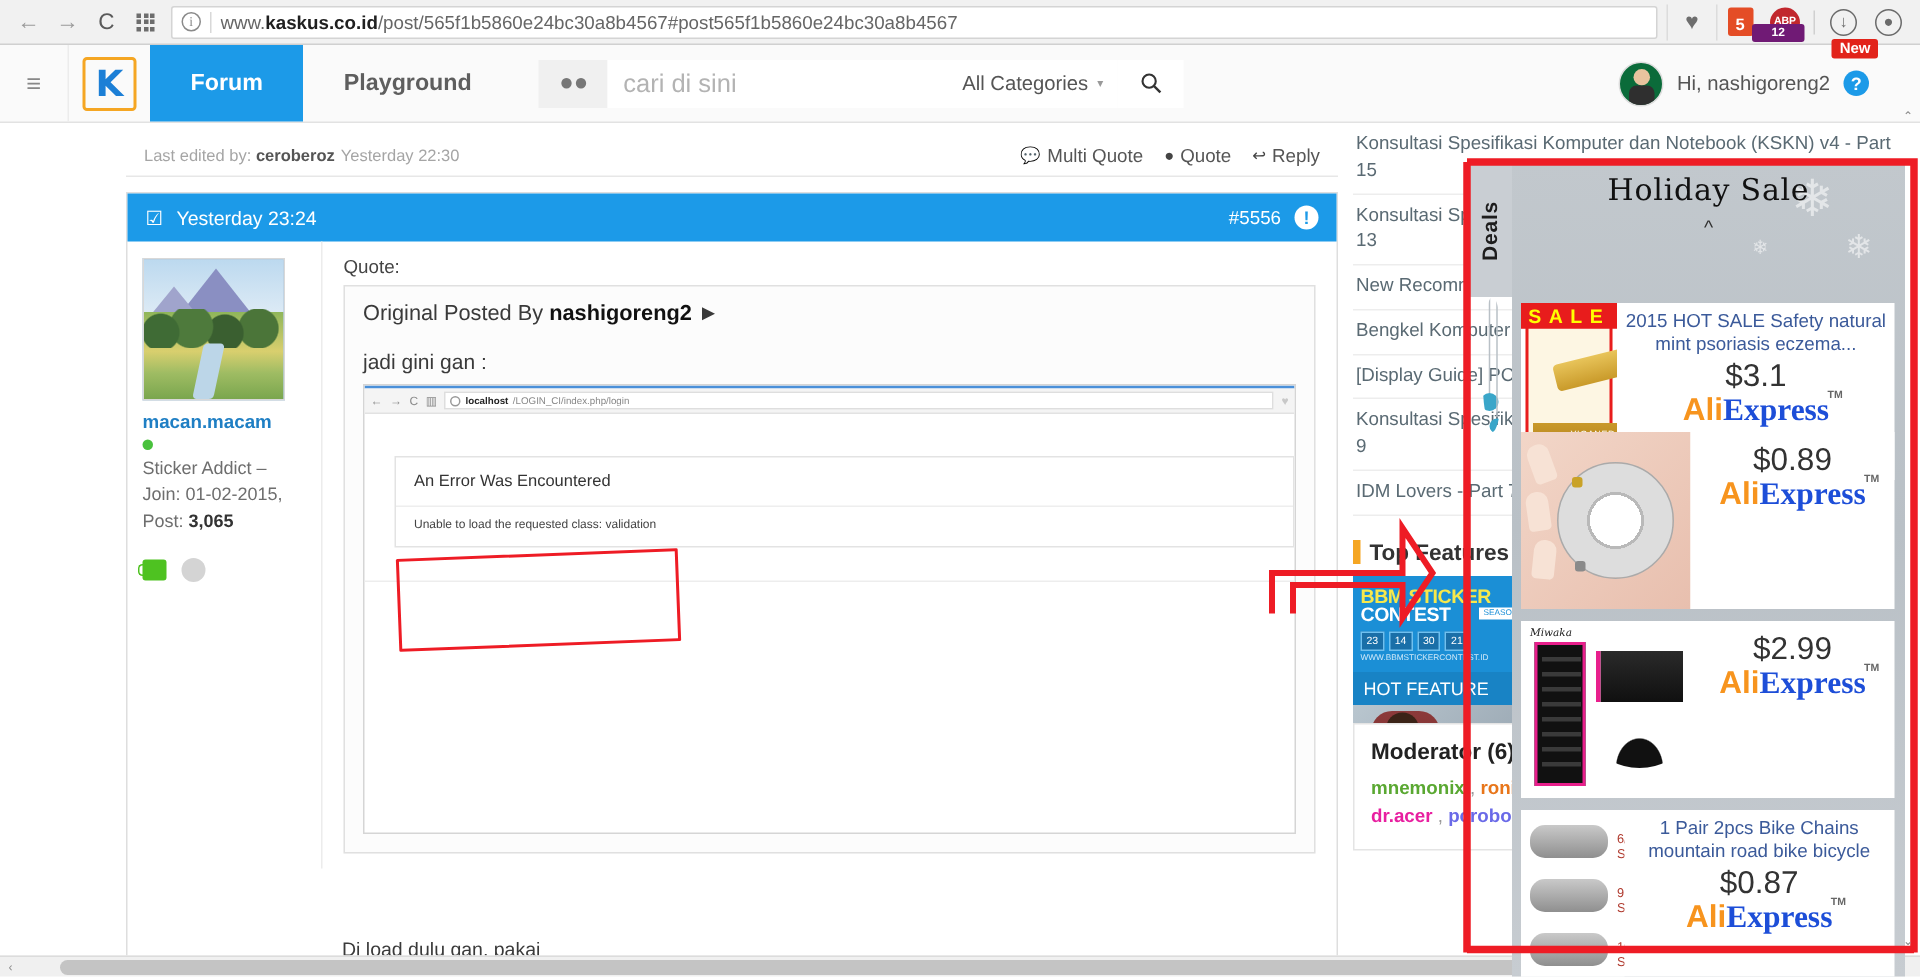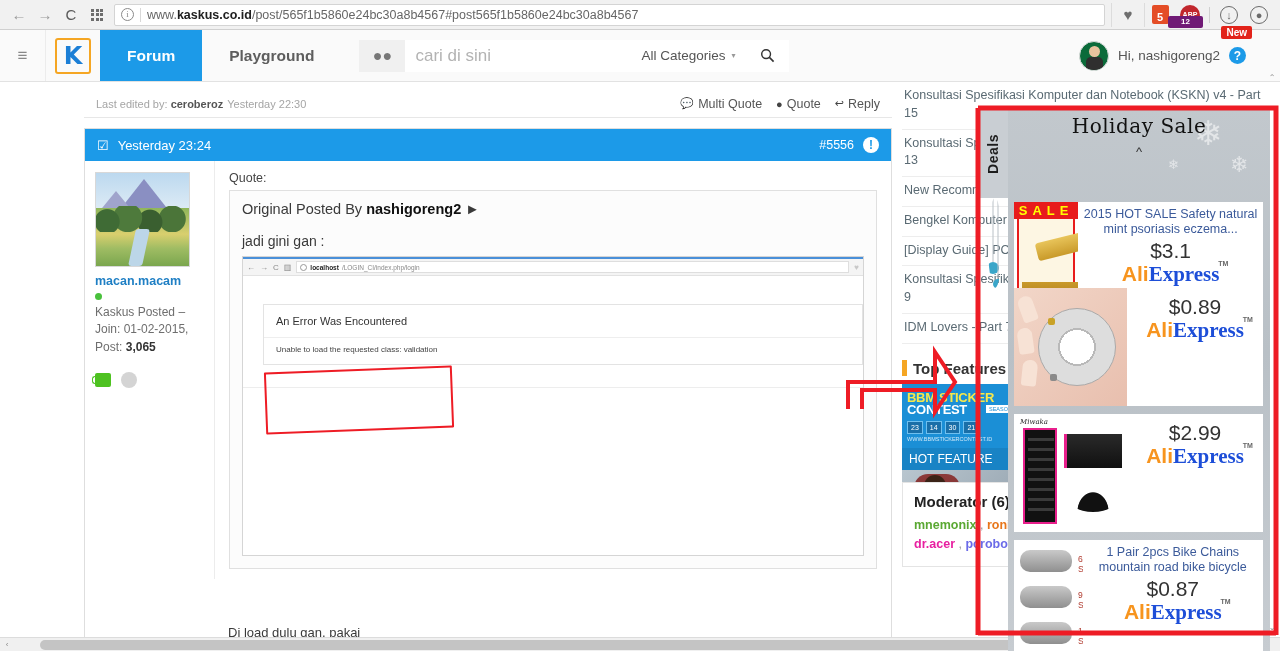--- a/index.html
+++ b/index.html
@@ -573,21 +573,21 @@
             <div class="av-sky"></div>
             <div class="av-mtn"></div>
             <div class="av-mtn2"></div>
             <div class="av-field"></div>
             <div class="av-trees"></div>
             <div class="av-river"></div>
           </div>
           <div class="uname">macan.macam</div>
           <div class="ustatus"></div>
           <div class="umeta">
-            <div>Kaskus Posted –</div>
+            <div>Sticker Addict –</div>
             <div>Join: 01-02-2015,</div>
             <div><span>Post:</span>
               <b>3,065</b></div>
           </div>
           <div class="ubadges">
             <span class="badge-green"></span>
             <span class="badge-grey"></span>
           </div>
         </div>
 

